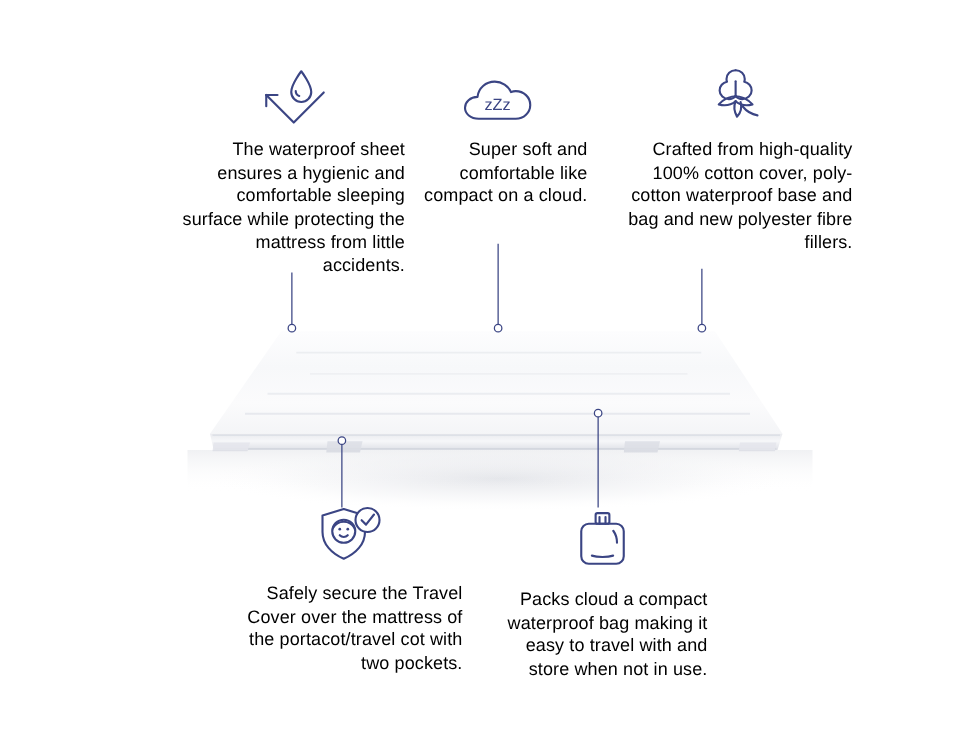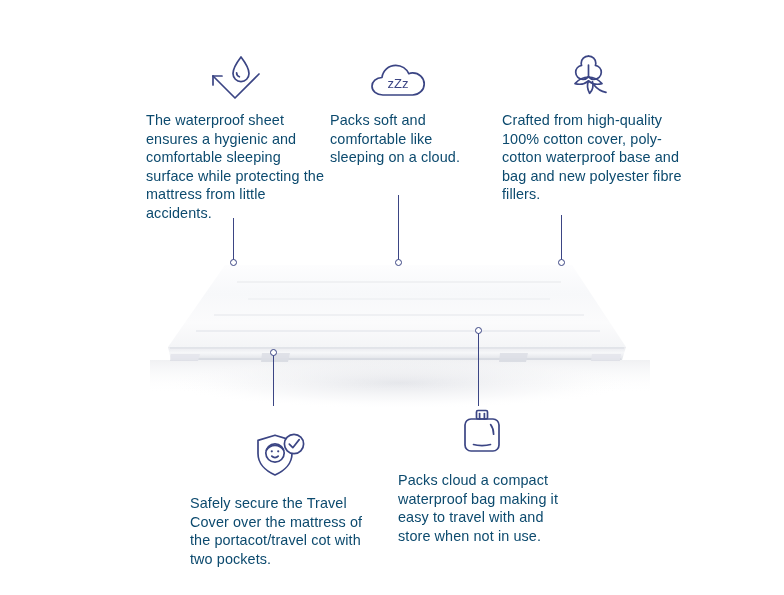--- a/index.html
+++ b/index.html
@@ -26,42 +26,42 @@
     left: 0;
     top: 255px;
     width: 784px;
     height: 170px;
     pointer-events: none;
   }
 
   
   .callout {
     position: absolute;
-    text-align: left;
+    text-align: right;
   }
   .callout .icon-wrap {
     display: flex;
     justify-content: center;
     align-items: flex-end;
     height: 52px;
   }
   .callout .text {
     margin-top: 9px;
-    color: #0c4a6e;
+    color: #000000;
     font-size: 14.4px;
     line-height: 18.6px;
     letter-spacing: 0.1px;
     font-weight: 400;
   }
 
   .c-water   { left: 146px; top: 50px;  width: 178px; }
   .c-cloud   { left: 330px; top: 50px;  width: 140px; }
   .c-cotton  { left: 472px; top: 50px;  width: 180px; margin-left: 30px; }
 
-  .c-shield  { left: 190px; top: 428px; width: 180px; }
+  .c-shield  { left: 190px; top: 400px; width: 180px; }
   .c-bag     { left: 398px; top: 405px; width: 168px; }
 
   .c-shield .text, .c-bag .text { margin-top: 14px; }
 
   
   .connector {
     position: absolute;
     width: 1.4px;
     background: #3b4584;
   }
@@ -181,21 +181,21 @@
       <span>
         <svg width="66" height="46" viewBox="0 0 66 46" fill="none" stroke="#3b4584" stroke-width="1.7" stroke-linecap="round" stroke-linejoin="round">
           <path d="M16 39 C9.4 39 5 34.9 5 30.2 C5 25.6 9.2 21.6 15 21.5
                    C15.7 14.6 21.6 9.3 28.8 9.3 C34.6 9.3 39.7 12.8 41.8 17.7
                    C42.9 17.2 44.2 16.9 45.6 16.9 C52 16.9 57.2 21.8 57.2 27.9
                    C57.2 34 52 39 45.6 39 Z"></path>
           <text x="31" y="32" font-family="Liberation Sans, sans-serif" font-size="13" font-weight="500" fill="#3b4584" stroke="none" text-anchor="middle">zZz</text>
         </svg>
       </span>
     </div>
-    <div class="text">Packs soft and comfortable like sleeping on a cloud.</div>
+    <div class="text">Super soft and comfortable like compact on a cloud.</div>
   </div>
 
   <div class="callout c-cotton">
     <div class="icon-wrap">
       <span>
         <svg width="56" height="50" viewBox="0 0 56 50" fill="none" stroke="#3b4584" stroke-width="1.7" stroke-linecap="round" stroke-linejoin="round">
           <path d="M24.5 4.2 C20.4 4.2 17.2 7.3 17.2 11.2 C17.2 12 17.3 12.7 17.6 13.4
                    C14.2 14 11.7 16.9 11.7 20.3 C11.7 24.2 15 27.3 19.1 27.3
                    C21.3 27.3 23.2 26.4 24.5 24.9"></path>
           <path d="M24.5 4.2 C28.6 4.2 31.8 7.3 31.8 11.2 C31.8 12 31.7 12.7 31.4 13.4

